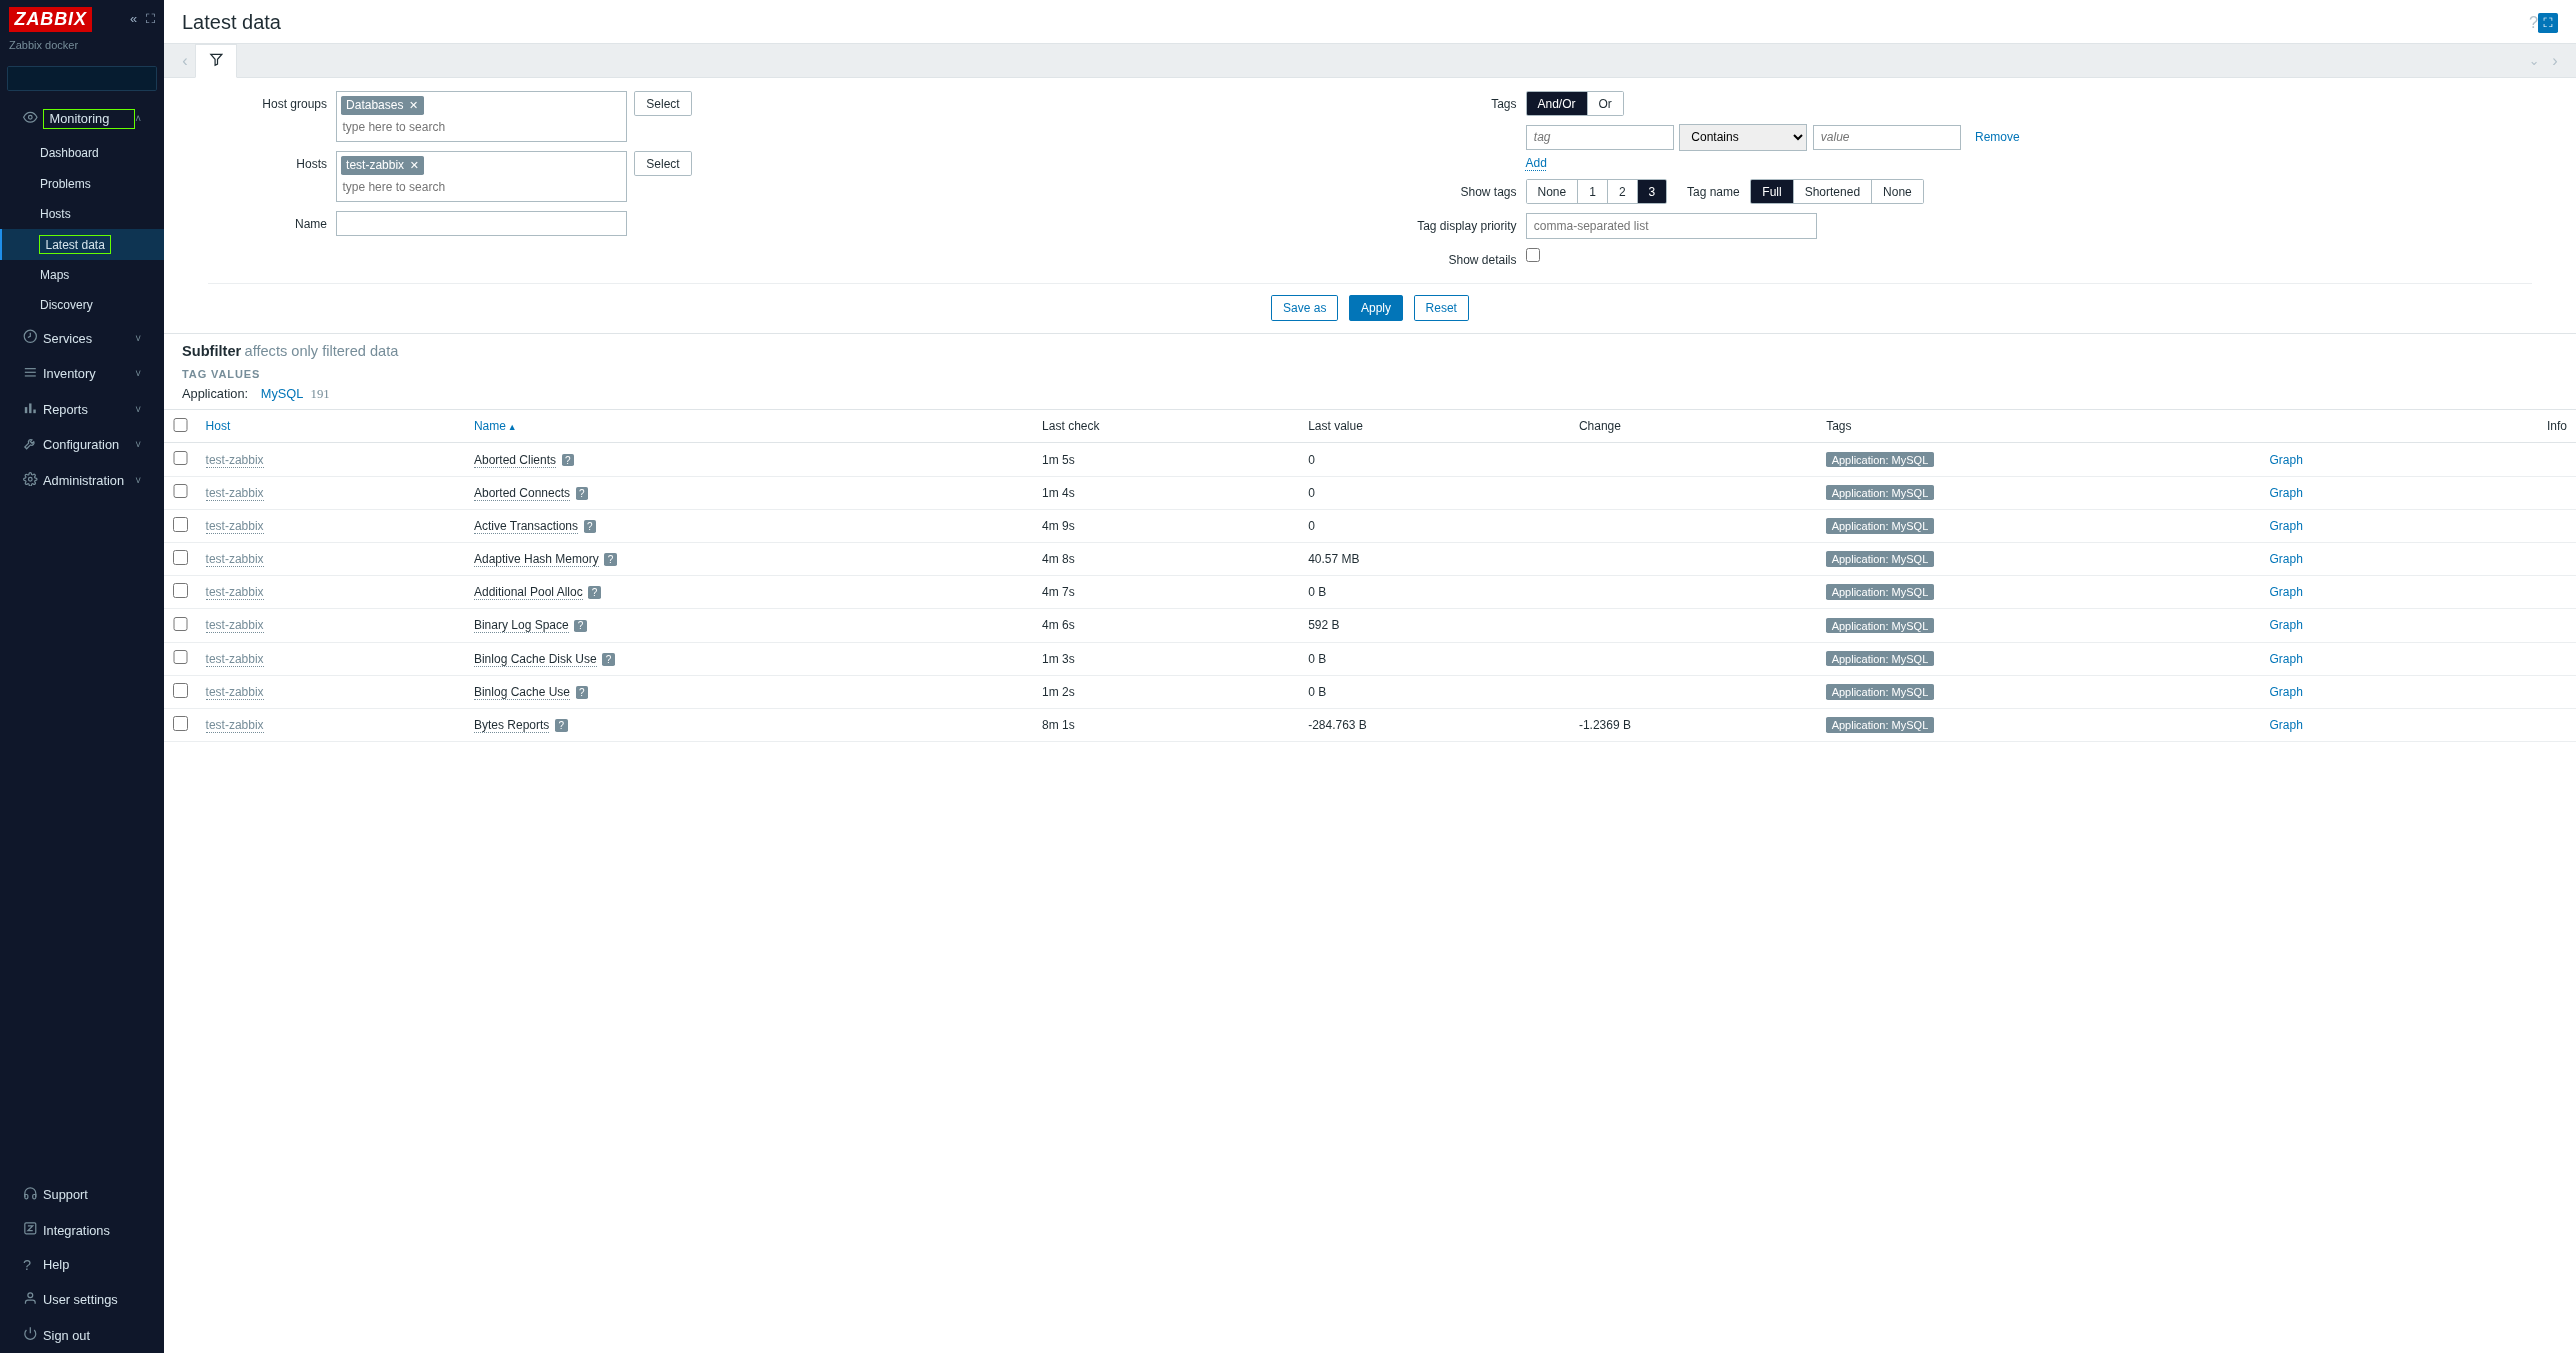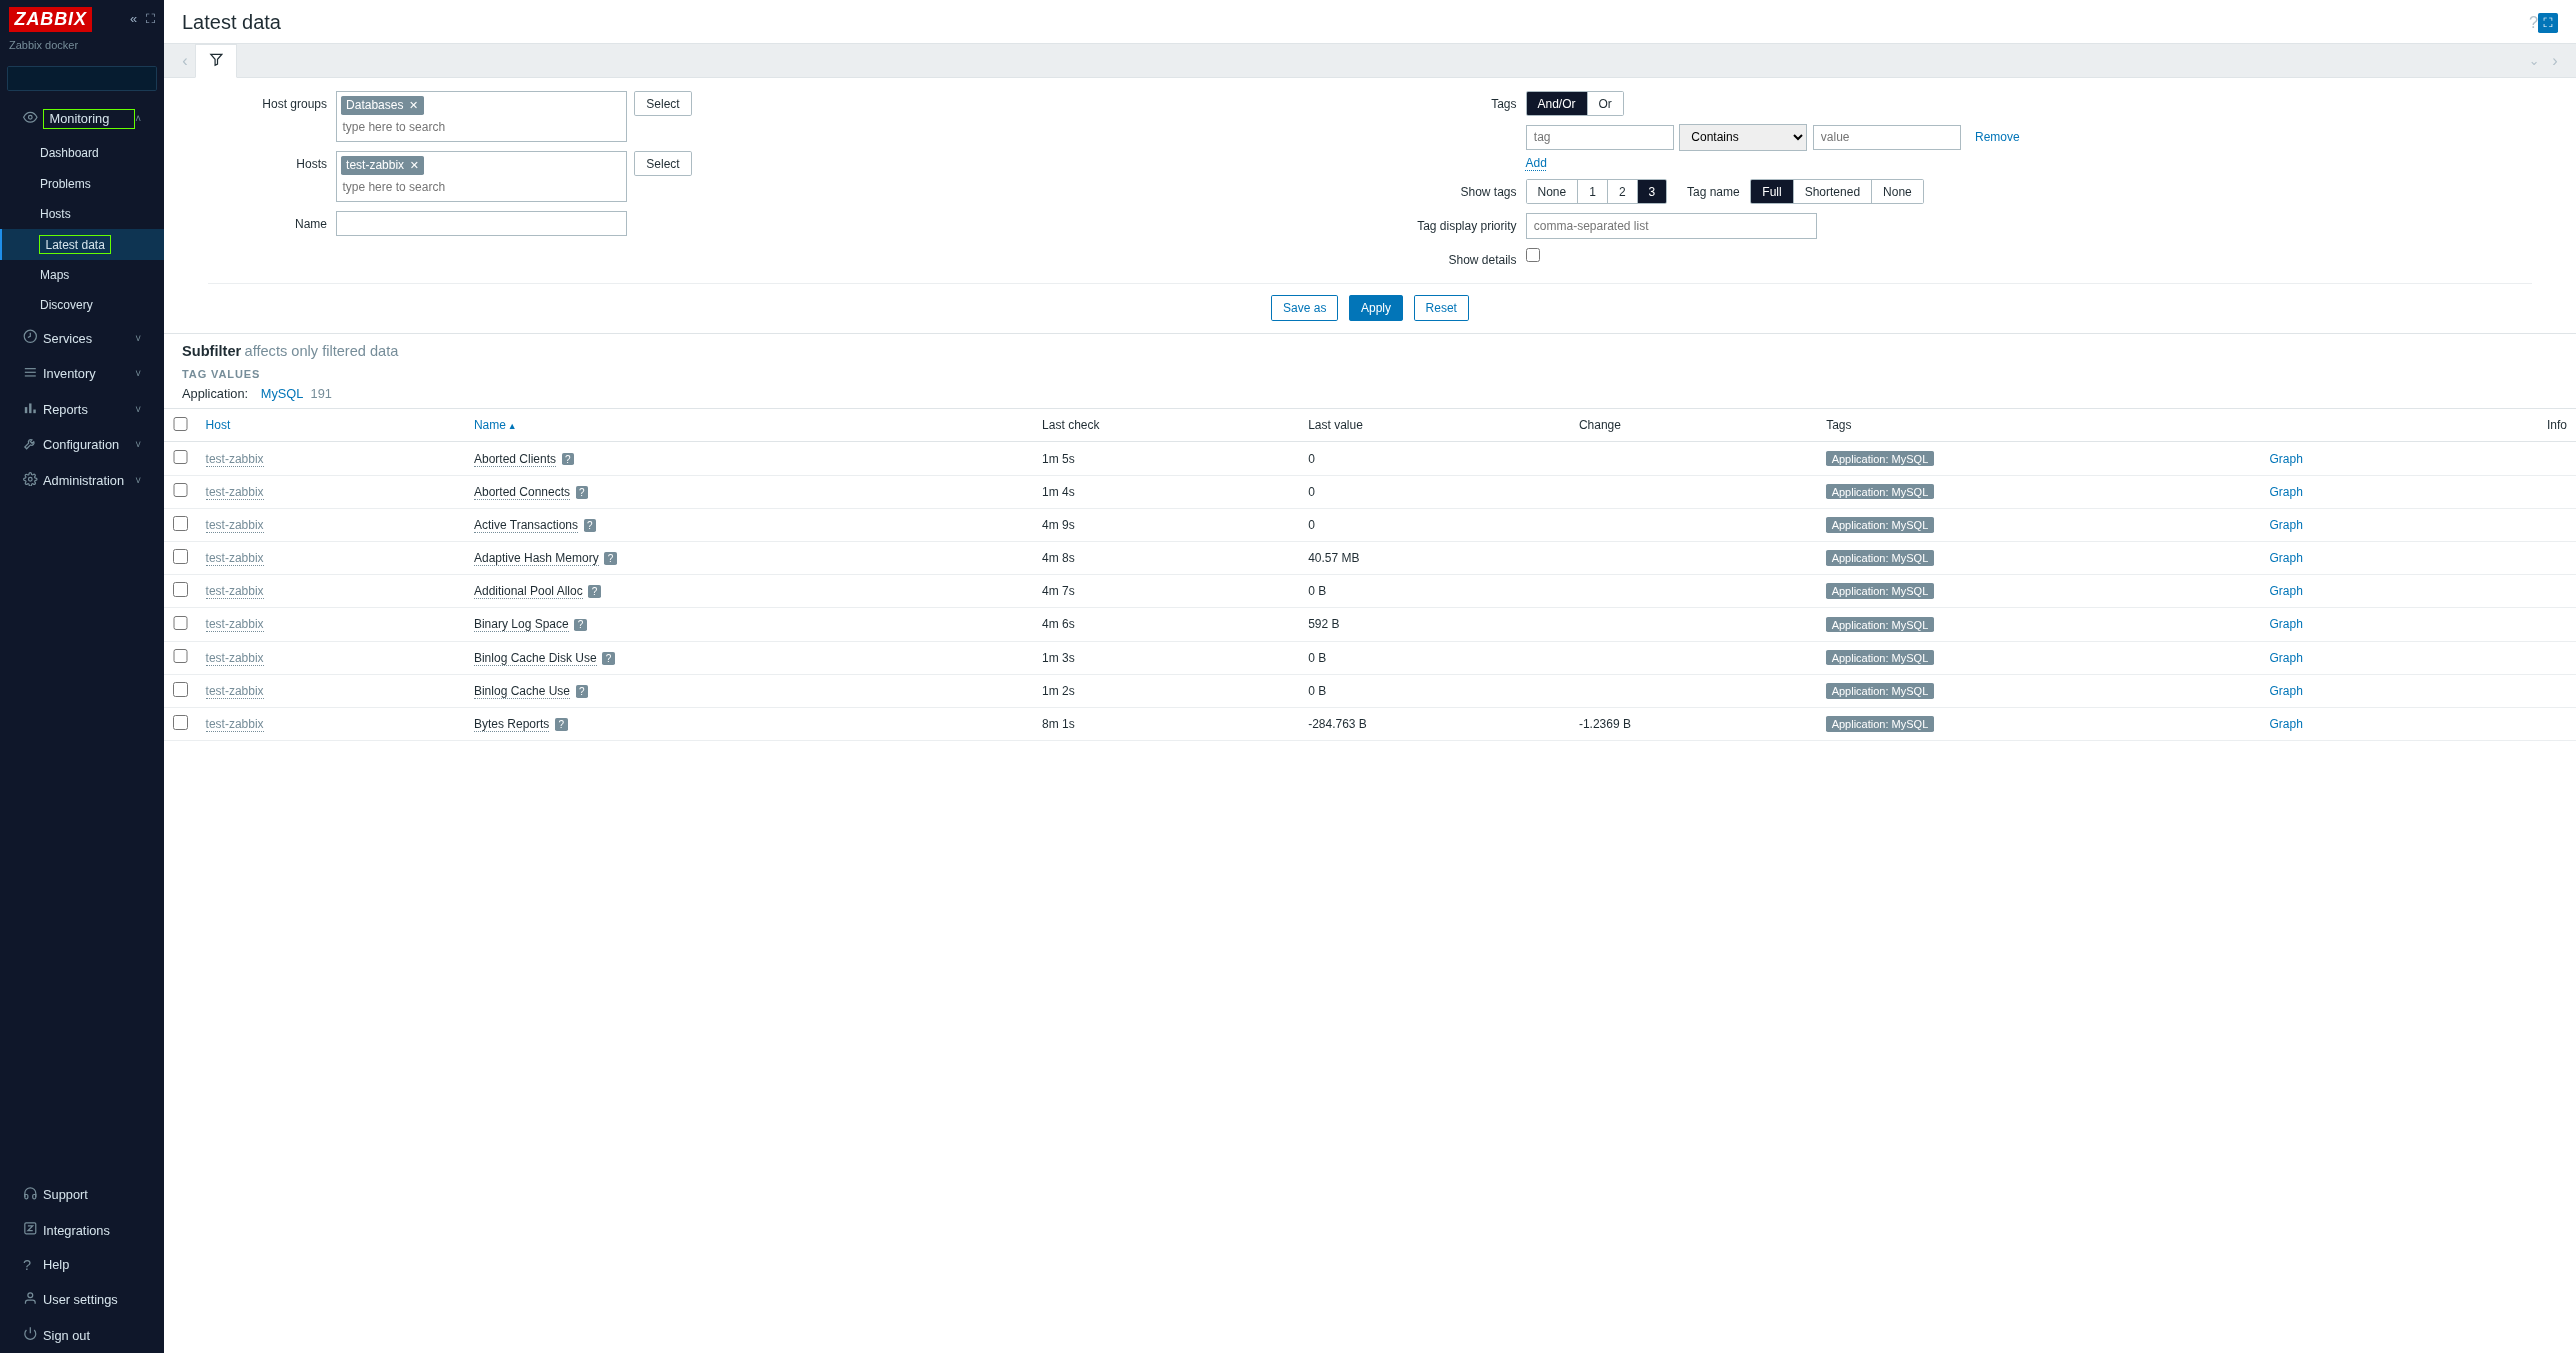--- a/index.html
+++ b/index.html
@@ -57,38 +57,38 @@
 .btn { border: 0.9px solid #acbbc2; background: #fff; padding: 4.6px 11px; cursor: pointer; font-size: 12px; border-radius: 1.8px; color:#1f2c33; }
 .btn-primary { background: #0275b8; border-color: #0275b8; color: #fff; }
 .btn-link { color: #0275b8; border: 0.9px solid #0275b8; background: #fff; }
 .text-input { border: 0.9px solid #acbbc2; padding: 4.6px 7.3px; width: 291px; font-size: 12px; }
 .seg-group { display: inline-flex; border: 0.9px solid #acbbc2; border-radius: 1.8px; overflow: hidden; }
 .seg { padding: 4.6px 11px; border-right: 0.9px solid #acbbc2; cursor: pointer; background: #fff; font-size:12px; }
 .seg:last-child { border-right: none; }
 .seg.active { background: #0f172a; color: #fff; }
 .tag-row { display: flex; gap: 5.5px; align-items: center; margin-bottom: 5.5px; }
 .tag-row input, .tag-row select { border: 0.9px solid #acbbc2; padding: 4.6px 7.3px; font-size: 12px; }
-.tag-row .tag-input { width: 148px; }
+.tag-row .tag-input { width: 148px; font-style: italic; }
 .tag-row .op-select { width: 128px; }
 .link { color: #0275b8; cursor: pointer; text-decoration: underline; text-decoration-style: dotted; text-underline-offset: 2.7px; }
 .divider { border-top: 0.9px solid #ebeef0; margin: 7.3px 0 11px; }
 .filter-actions { text-align: center; padding-bottom: 12.8px; }
 .filter-actions .btn, .filter-actions .btn-link, .filter-actions .btn-primary { margin: 0 3.6px; }
 .checkbox { width: 14.6px; height: 14.6px; border: 0.9px solid #acbbc2; }
 
 
 .subfilter { padding: 9px 18px 7.3px; border-bottom: 0.9px solid #dfe4e7; }
 .subfilter h3 { font-size: 14.6px; font-weight: bold; display: inline; }
 .subfilter .hint { color: #768d99; font-weight: normal; font-size: 14.6px; }
 .subfilter-section { margin-top: 9px; }
 .subfilter-label { color: #768d99; font-size: 11px; letter-spacing: 0.9px; font-weight: bold; }
 .subfilter-row { margin-top: 5.5px; font-size: 12.8px; }
 .subfilter-row .sf-key { margin-right: 9px; }
 .subfilter-row .sf-val { color: #0275b8; margin-right: 3.6px; }
-.subfilter-row .sf-count { color: #768d99; }
+.subfilter-row .sf-count { color: #768d99; font-family: Liberation Serif, serif; }
 
 
 .table-wrap { overflow: auto; flex: 1; }
 table { width: 100%; border-collapse: collapse; }
 th { text-align: left; padding: 7.3px 9px; border-bottom: 0.9px solid #dfe4e7; font-weight: normal; color: #1f2c33; background: #fff; font-size:12px; }
 th.link-col { color: #0275b8; cursor: pointer; }
 td { padding: 7.3px 9px; border-bottom: 0.9px solid #ebeef0; vertical-align: middle; font-size:12px; }
 .cb-cell { width: 27px; }
 .host-cell { color: #768d99; border-bottom: 0.9px dotted #768d99; display:inline; cursor:pointer; }
 .name-cell .item-name { color: #1f2c33; border-bottom: 0.9px dotted #768d99; cursor:pointer; }

